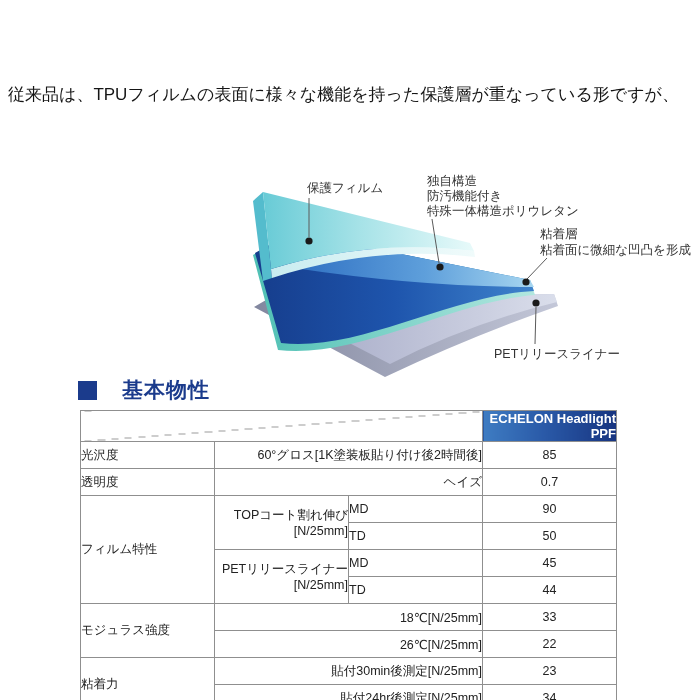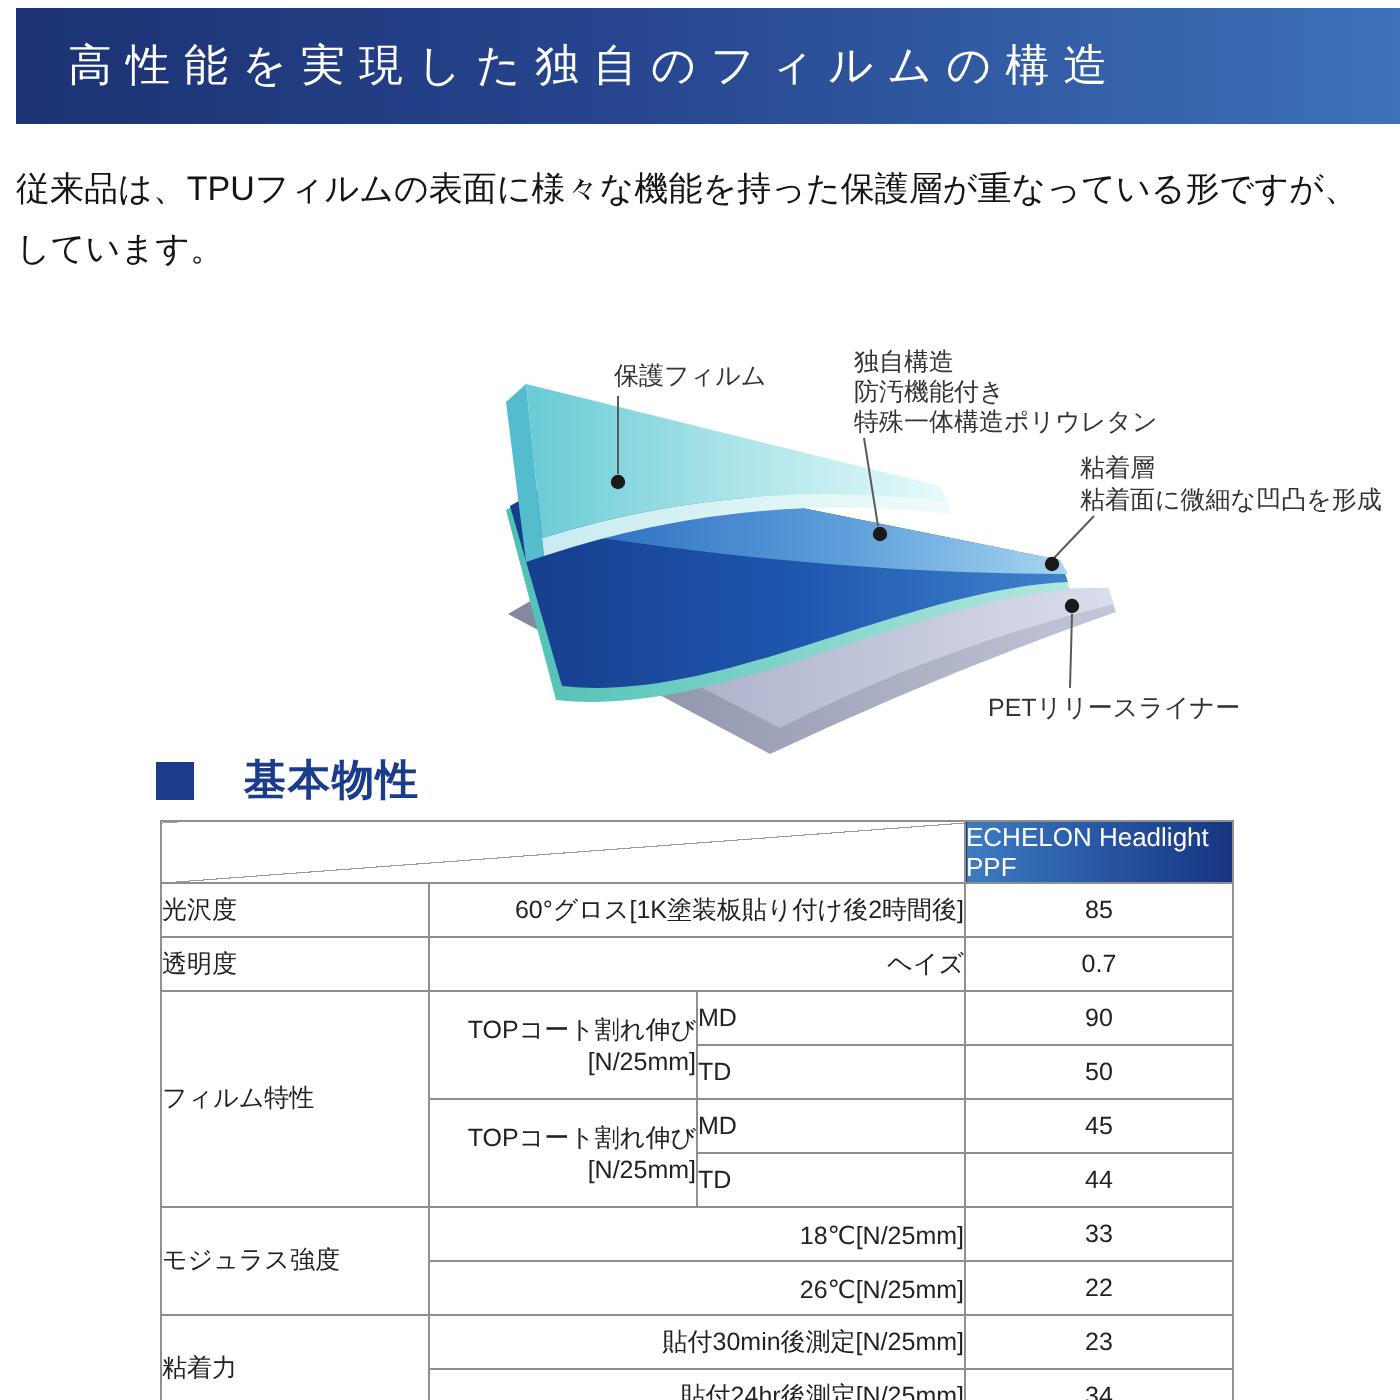--- a/index.html
+++ b/index.html
@@ -23,34 +23,30 @@
   .tblwrap{position:absolute;left:80px;top:410px;}
   table.spec{border-collapse:collapse;table-layout:fixed;width:537px;font-size:12.5px;color:#222;}
   table.spec td,table.spec th{border:1px solid #8f8f8f;padding:0;height:26px;vertical-align:middle;}
   td.c0{width:103px;padding-left:14px;text-align:left;}
   td.c1{width:216px;padding-left:12px;text-align:right;}
   td.c2{width:47px;text-align:left;}
   td.cv{width:170px;text-align:center;}
   th.diag-cell{background:
       linear-gradient(to bottom right,transparent 49.55%,#9a9a9a 49.55%,#9a9a9a 50.45%,transparent 50.45%);}
   th.prod{height:27px;background:linear-gradient(90deg,#3e7cc2 0%,#2a5aa8 45%,#173480 100%);
-      color:#fff;font-weight:normal;font-size:13px;text-align:left;}
+      color:#fff;font-weight:bold;font-size:13px;text-align:right;}
 </style>
 </head>
 <body>
 
 <div id="page">
 
-  <div class="hbar">
-    <div class="htxt">高性能を実現した独自のフィルムの構造</div>
-  </div>
 
   <div class="para">
     <div>従来品は、TPUフィルムの表面に様々な機能を持った保護層が重なっている形ですが、</div>
-    <div>しています。</div>
   </div>
 
   <svg id="diag" viewBox="0 0 700 700">
     <defs>
       <linearGradient id="gCyan" x1="263" y1="230" x2="474" y2="230" gradientUnits="userSpaceOnUse">
         <stop offset="0" stop-color="#68cbd6"></stop>
           <stop offset="0.45" stop-color="#a5e2e7"></stop>
           <stop offset="1" stop-color="#e8fafa"></stop>
       </linearGradient>
       <linearGradient id="gBlue" x1="292" y1="270" x2="534" y2="270" gradientUnits="userSpaceOnUse">
@@ -149,21 +145,21 @@
         <td class="c0" rowspan="4">フィルム特性</td>
         <td class="c1" rowspan="2">TOPコート割れ伸び[N/25mm]</td>
         <td class="c2">MD</td>
         <td class="cv">90</td>
       </tr>
       <tr>
         <td class="c2">TD</td>
         <td class="cv">50</td>
       </tr>
       <tr>
-        <td class="c1" rowspan="2">TOPコート割れ伸び　[N/25mm]</td>
+        <td class="c1" rowspan="2">PETリリースライナー　[N/25mm]</td>
         <td class="c2">MD</td>
         <td class="cv">45</td>
       </tr>
       <tr>
         <td class="c2">TD</td>
         <td class="cv">44</td>
       </tr>
       <tr>
         <td class="c0" rowspan="2">モジュラス強度</td>
         <td class="c1" colspan="2">18℃[N/25mm]</td>

